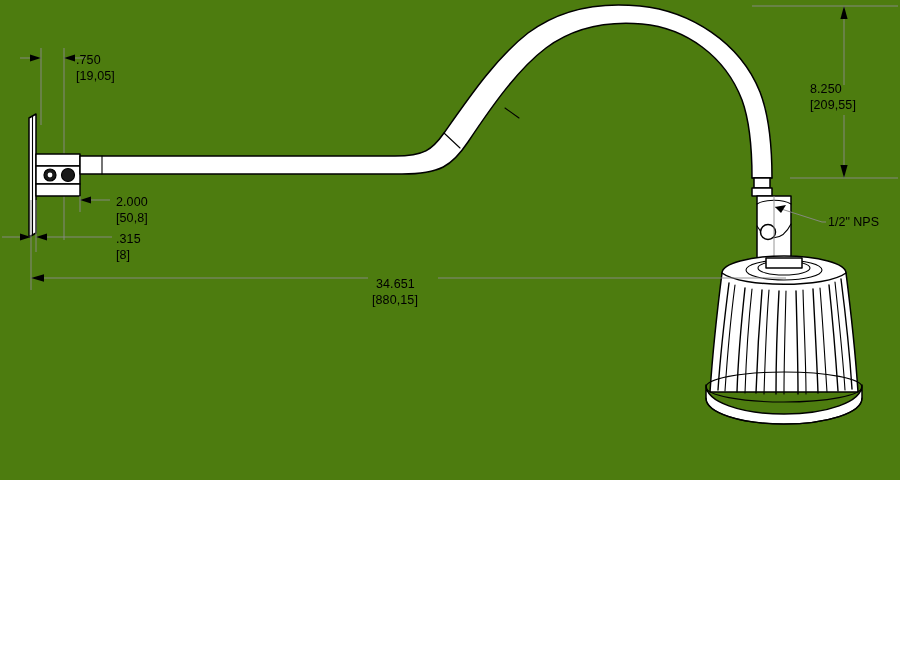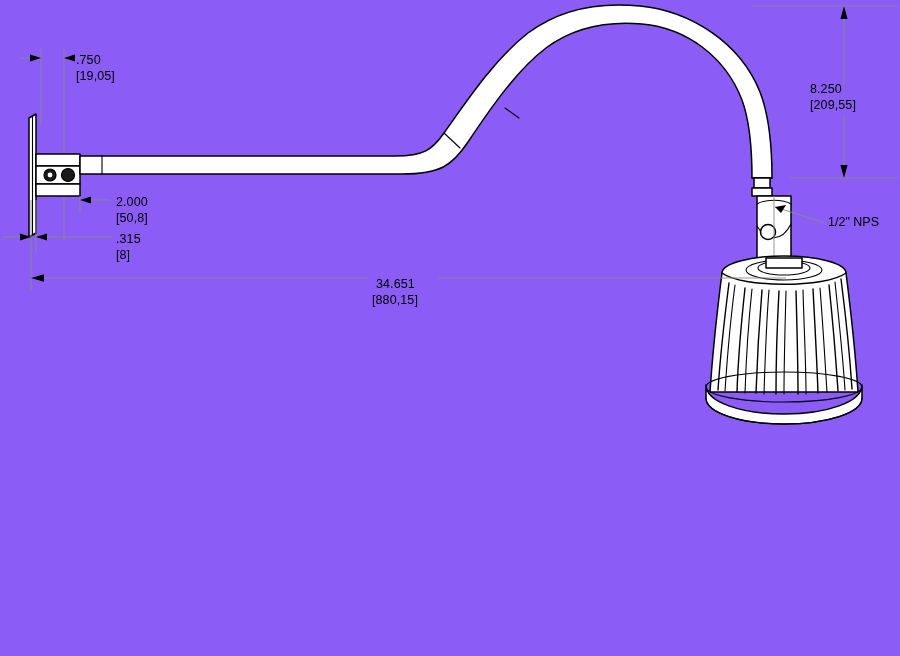--- a/index.html
+++ b/index.html
@@ -7,22 +7,22 @@
     margin: 0;
     padding: 0;
     background: #ffffff;
   }
   body {
     font-family: "Liberation Sans", sans-serif;
   }
   #drawing-root {
     position: relative;
     width: 900px;
-    height: 656px;
-    background: #8b5cf6;
+    height: 480px;
+    background: #4d7c0f;
     overflow: hidden;
   }
   svg.sheet {
     position: absolute;
     top: 0;
     left: 0;
     width: 900px;
     height: 656px;
     display: block;
   }

